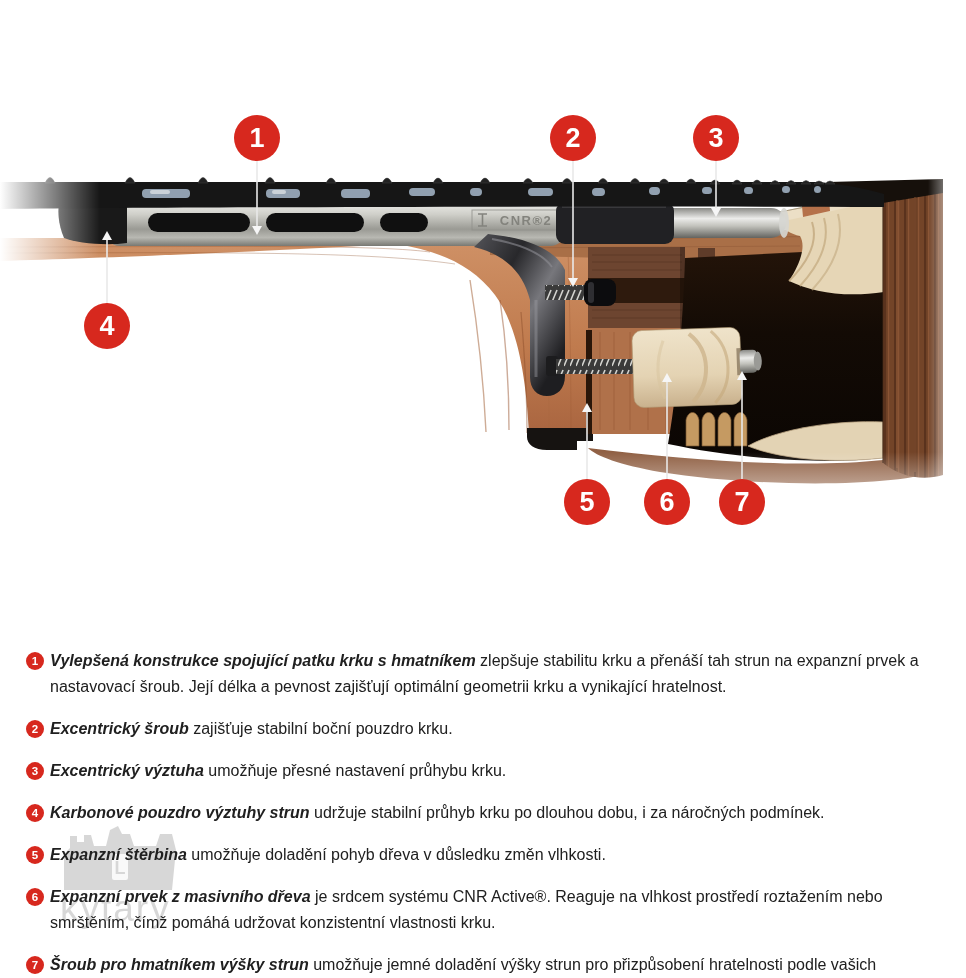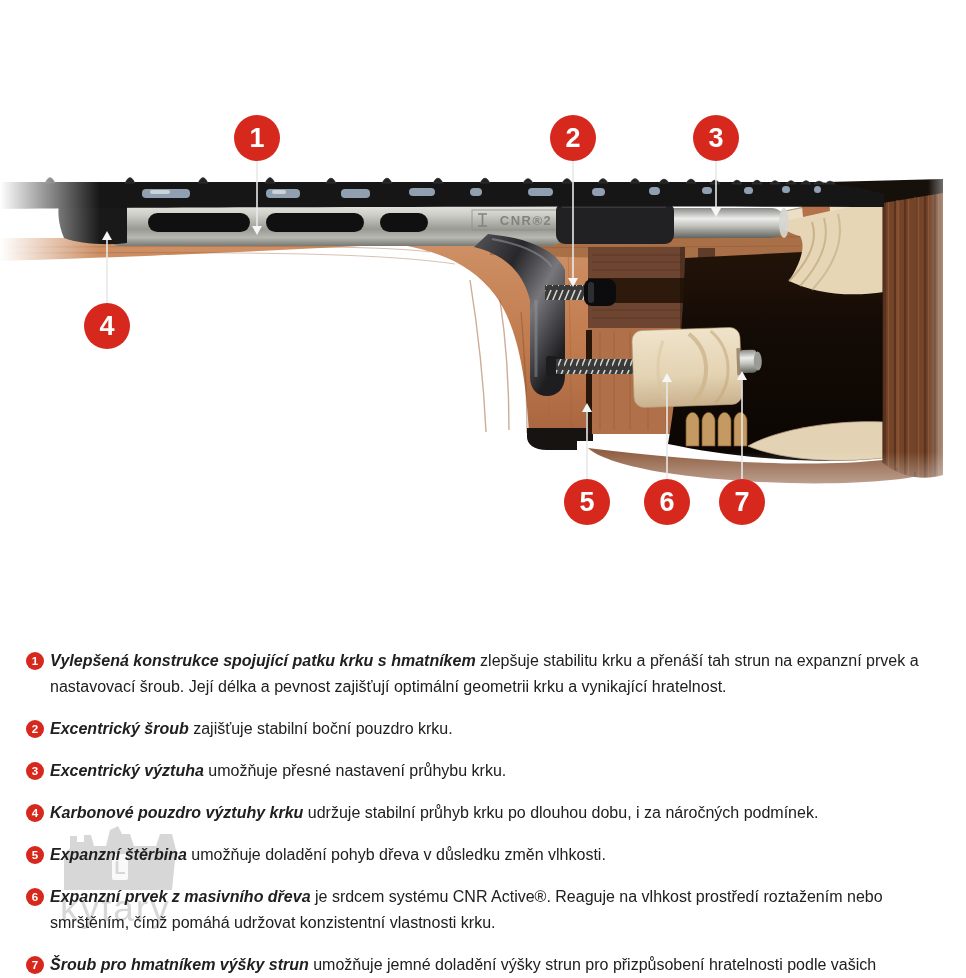--- a/index.html
+++ b/index.html
@@ -308,21 +308,21 @@
   <div class="legend-item">
     <span class="bullet">1</span><span class="lead">Vylepšená konstrukce spojující patku krku s hmatníkem</span><span> zlepšuje stabilitu krku a přenáší tah strun na expanzní prvek a nastavovací šroub. Její délka a pevnost zajišťují optimální geometrii krku a vynikající hratelnost.</span>
   </div>
   <div class="legend-item">
     <span class="bullet">2</span><span class="lead">Excentrický šroub</span><span> zajišťuje stabilní boční pouzdro krku.</span>
   </div>
   <div class="legend-item">
     <span class="bullet">3</span><span class="lead">Excentrický výztuha</span><span> umožňuje přesné nastavení průhybu krku.</span>
   </div>
   <div class="legend-item">
-    <span class="bullet">4</span><span class="lead">Karbonové pouzdro výztuhy krku</span><span> udržuje stabilní průhyb krku po dlouhou dobu, i za náročných podmínek.</span>
+    <span class="bullet">4</span><span class="lead">Karbonové pouzdro výztuhy strun</span><span> udržuje stabilní průhyb krku po dlouhou dobu, i za náročných podmínek.</span>
   </div>
   <div class="legend-item">
     <span class="bullet">5</span><span class="lead">Expanzní štěrbina</span><span> umožňuje doladění pohyb dřeva v důsledku změn vlhkosti.</span>
   </div>
   <div class="legend-item">
     <span class="bullet">6</span><span class="lead">Expanzní prvek z masivního dřeva</span><span> je srdcem systému CNR Active®. Reaguje na vlhkost prostředí roztažením nebo smrštěním, čímž pomáhá udržovat konzistentní vlastnosti krku.</span>
   </div>
   <div class="legend-item">
     <span class="bullet">7</span><span class="lead">Šroub pro hmatníkem výšky strun</span><span> umožňuje jemné doladění výšky strun pro přizpůsobení hratelnosti podle vašich preferencí.</span>
   </div>

